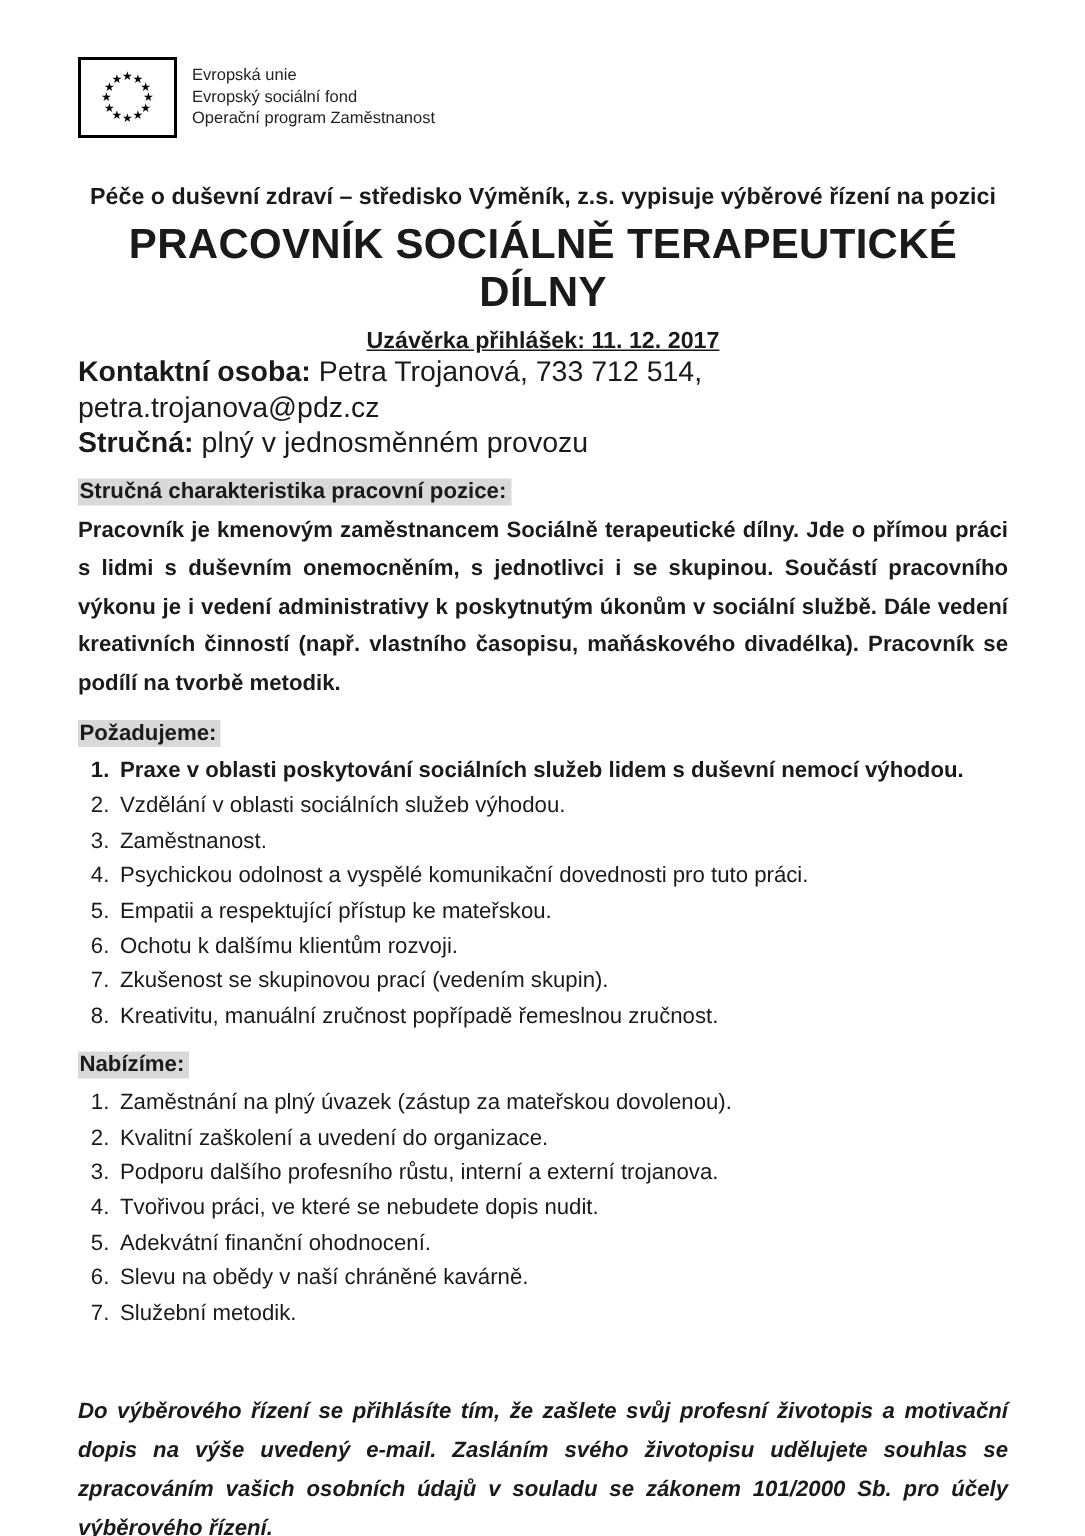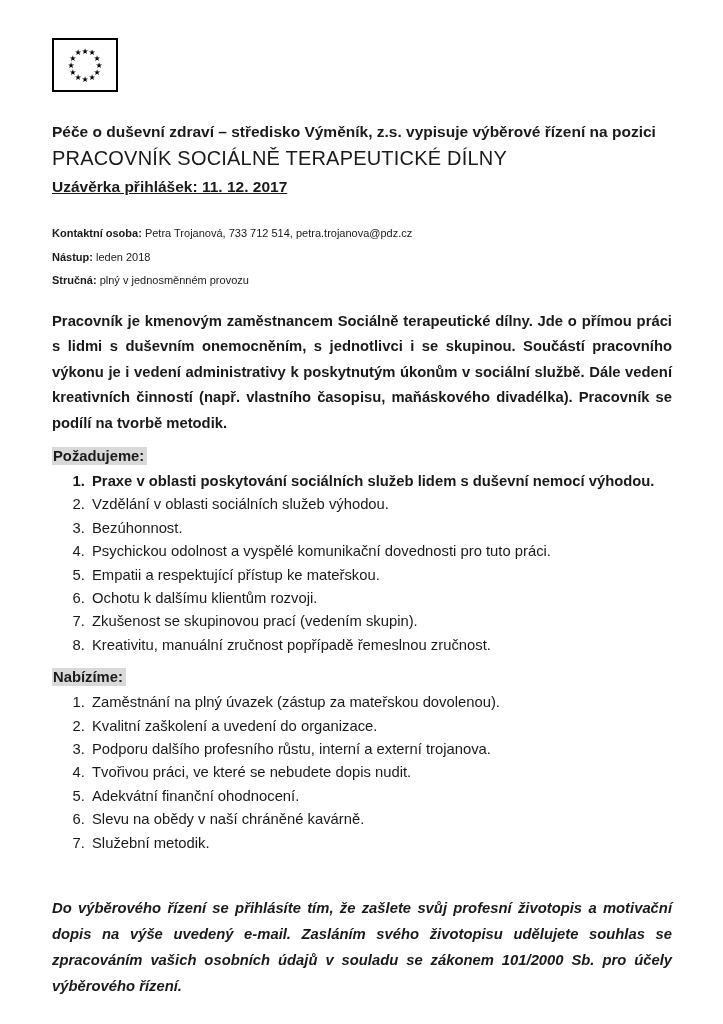--- a/index.html
+++ b/index.html
@@ -20,27 +20,27 @@
   
   .eu-header { display: flex; align-items: flex-start; gap: 10px; }
   .eu-flag {
     width: 66px; height: 54px;
     border: 2px solid #000; background: #fff;
     flex: 0 0 auto;
   }
   .eu-lines { font-size: 11px; line-height: 14.5px; color: #222; padding-top: 5px; }
 
   
-  .title-block { text-align: left; margin-top: 31px; }
+  .title-block { text-align: center; margin-top: 31px; }
   .title-1 { font-size: 15.5px; font-weight: bold; }
-  .title-2 { font-size: 20px; font-weight: normal; margin-top: 6px; letter-spacing: 0.2px; }
+  .title-2 { font-size: 28px; font-weight: bold; margin-top: 6px; letter-spacing: 0.2px; }
   .title-3 { font-size: 15.5px; font-weight: bold; margin-top: 8px; text-decoration: underline; }
 
   
-  .contact-block { margin-top: 26px; font-size: 11px; line-height: 23.5px; }
+  .contact-block { font-size: 19px; line-height: 23.5px; }
 
   
   .section { margin-top: 11px; }
   .section-heading {
     display: inline-block;
     background: #d9d9d9;
     font-weight: bold;
     font-size: 14.8px;
     padding: 1px 3px 1px 1px;
   }
@@ -50,21 +50,21 @@
     font-size: 14.8px;
     line-height: 25.5px;
     text-align: justify;
   }
   ol.doc-list {
     margin: 5px 0 0 0;
     padding-left: 25px;
     font-size: 14.8px;
     line-height: 23.4px;
   }
-  ol.doc-list li { padding-left: 3px; margin-left: 12px; }
+  ol.doc-list li { padding-left: 3px; }
   ol.req-list li:first-child { font-weight: bold; }
 
   .closing-paragraph {
     margin-top: 40px;
     font-weight: bold;
     font-style: italic;
     font-size: 14.8px;
     line-height: 26px;
     text-align: justify;
   }
@@ -86,53 +86,55 @@
           <text x="18.9" y="34.5">★</text>
           <text x="17" y="27.5">★</text>
           <text x="18.9" y="20.5">★</text>
           <text x="24" y="15.4">★</text>
           <text x="31" y="13.5">★</text>
           <text x="38" y="15.4">★</text>
           <text x="43.1" y="20.5">★</text>
         </g>
       </svg>
     </div>
+    <div class="eu-lines">
+      <div>Evropská unie</div>
+      <div>Evropský sociální fond</div>
+      <div>Operační program Zaměstnanost</div>
+    </div>
   </div>
 
   <div class="title-block">
     <div class="title-1">Péče o duševní zdraví – středisko Výměník, z.s.  vypisuje výběrové řízení na pozici</div>
     <div class="title-2">PRACOVNÍK SOCIÁLNĚ TERAPEUTICKÉ DÍLNY</div>
     <div class="title-3">Uzávěrka přihlášek: 11. 12. 2017</div>
   </div>
 
   <div class="contact-block">
     <div>
       <b>Kontaktní osoba:</b>
       <span>Petra Trojanová, 733 712 514, petra.trojanova@pdz.cz</span>
     </div>
     <div>
-      <b>Nástup:</b>
-      <span>leden 2018</span>
-    </div>
-    <div>
       <b>Stručná:</b>
       <span>plný v jednosměnném provozu</span>
     </div>
   </div>
 
   <div class="section">
+    <span class="section-heading">Stručná charakteristika pracovní pozice:</span>
     <div class="char-paragraph">Pracovník je kmenovým zaměstnancem Sociálně terapeutické dílny. Jde o přímou práci s lidmi s duševním onemocněním, s jednotlivci i se skupinou. Součástí pracovního výkonu je i vedení administrativy k poskytnutým úkonům v sociální službě. Dále vedení kreativních činností  (např. vlastního časopisu, maňáskového divadélka). Pracovník se podílí  na tvorbě metodik.</div>
   </div>
 
   <div class="section">
     <span class="section-heading">Požadujeme:</span>
     <ol class="doc-list req-list">
       <li>Praxe v oblasti poskytování sociálních služeb lidem s duševní nemocí výhodou.</li>
       <li>Vzdělání v oblasti sociálních služeb výhodou.</li>
-      <li>Bezúhonnost.</li>
+      <li>Zaměstnanost.</li>
       <li>Psychickou odolnost a vyspělé komunikační dovednosti pro tuto práci.</li>
       <li>Empatii a respektující přístup ke mateřskou.</li>
       <li>Ochotu k dalšímu klientům rozvoji.</li>
       <li>Zkušenost se skupinovou prací (vedením skupin).</li>
       <li>Kreativitu, manuální zručnost popřípadě řemeslnou zručnost.</li>
     </ol>
   </div>
 
   <div class="section">
     <span class="section-heading">Nabízíme:</span>

